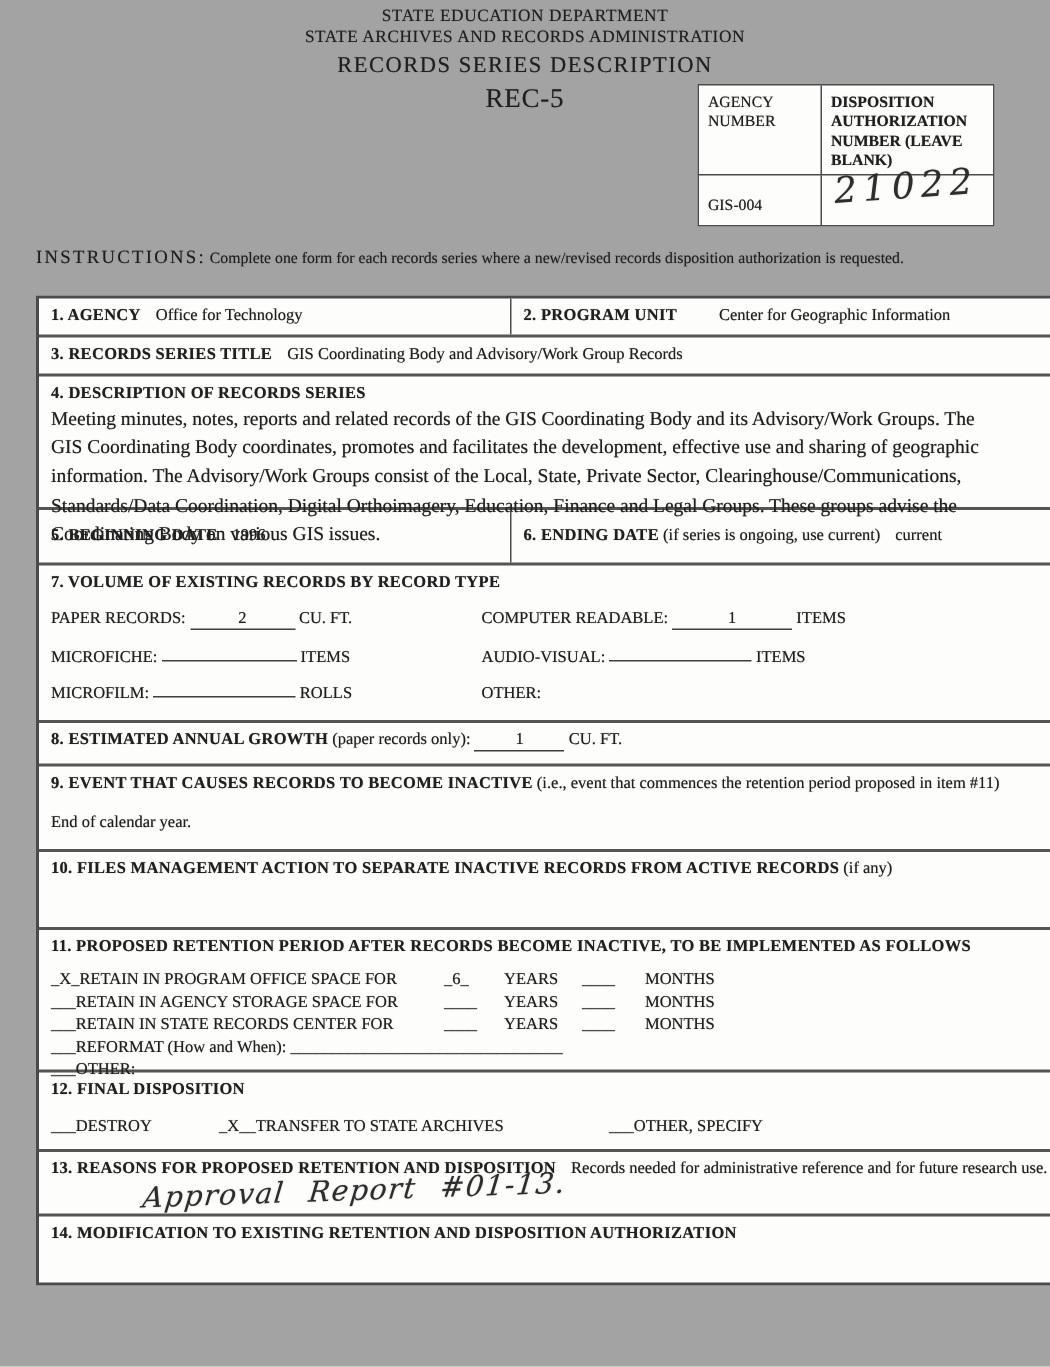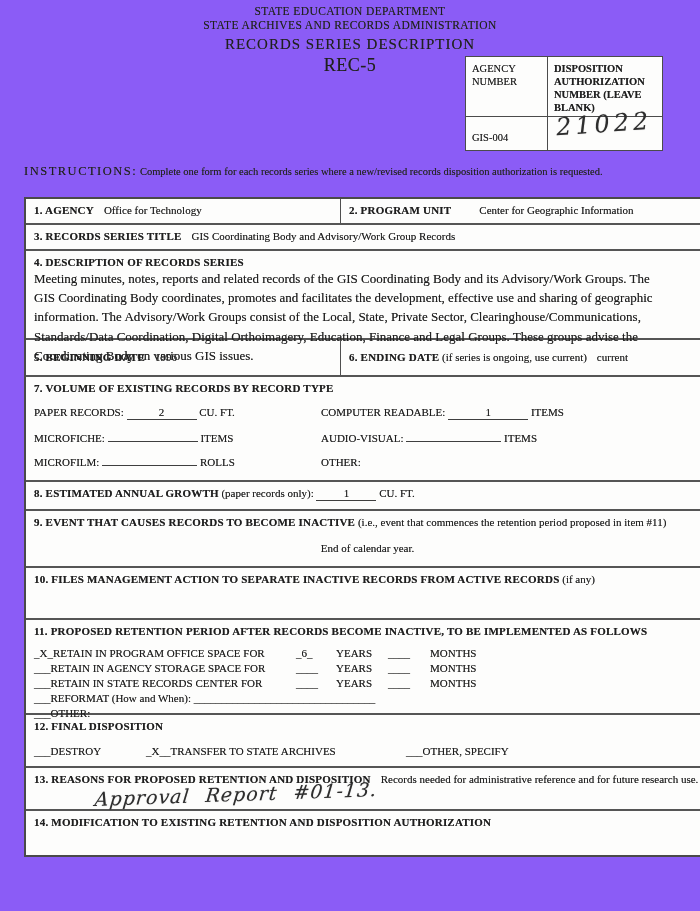--- a/index.html
+++ b/index.html
@@ -4,21 +4,21 @@
 <style>
   html,body{margin:0;padding:0;}
   body{
     width:700px;height:911px;
     background:#f4f4f2;
     font-family:"Liberation Serif", serif;
     color:#1f1f1f;
   }
   .page{
     position:relative;width:700px;height:911px;
-    background:#8b5cf6;
+    background:#a3a3a3;
     overflow:hidden;
     text-shadow:0 0 0.6px rgba(70,70,70,0.75);
   }
   
   .hdr{position:absolute;top:4px;left:0;width:700px;text-align:center;line-height:1.22;}
   .hdr .h-line{font-size:11.5px;letter-spacing:0.4px;}
   .hdr .h-title{font-size:15px;letter-spacing:1px;margin-top:3px;}
   .hdr .h-formno{font-size:18px;margin-top:2px;letter-spacing:0.5px;}
   
   .agency-box{
@@ -180,21 +180,21 @@
     <div class="row" style="height:29px;">
       <span class="lbl">8. ESTIMATED ANNUAL GROWTH</span>
       <span class="note">(paper records only):</span>
       <span class="blank w60">1</span>
       <span>CU. FT.</span>
     </div>
 
     <div class="row" style="height:57px;">
       <span class="lbl">9. EVENT THAT CAUSES RECORDS TO BECOME INACTIVE</span>
       <span class="note">(i.e., event that commences the retention period proposed in item #11)</span>
-      <div style="margin-top:14px;text-align:center;" class="val">End of calendar year.</div>
+      <div style="margin-top:14px;" class="val">End of calendar year.</div>
     </div>
 
     <div class="row" style="height:52px;">
       <span class="lbl">10. FILES MANAGEMENT ACTION TO SEPARATE INACTIVE RECORDS FROM ACTIVE RECORDS</span>
       <span class="note">(if any)</span>
     </div>
 
     <div class="row" style="height:95px;">
       <span class="lbl">11. PROPOSED RETENTION PERIOD AFTER RECORDS BECOME INACTIVE, TO BE IMPLEMENTED AS FOLLOWS</span>
       <div class="ret-lines">

